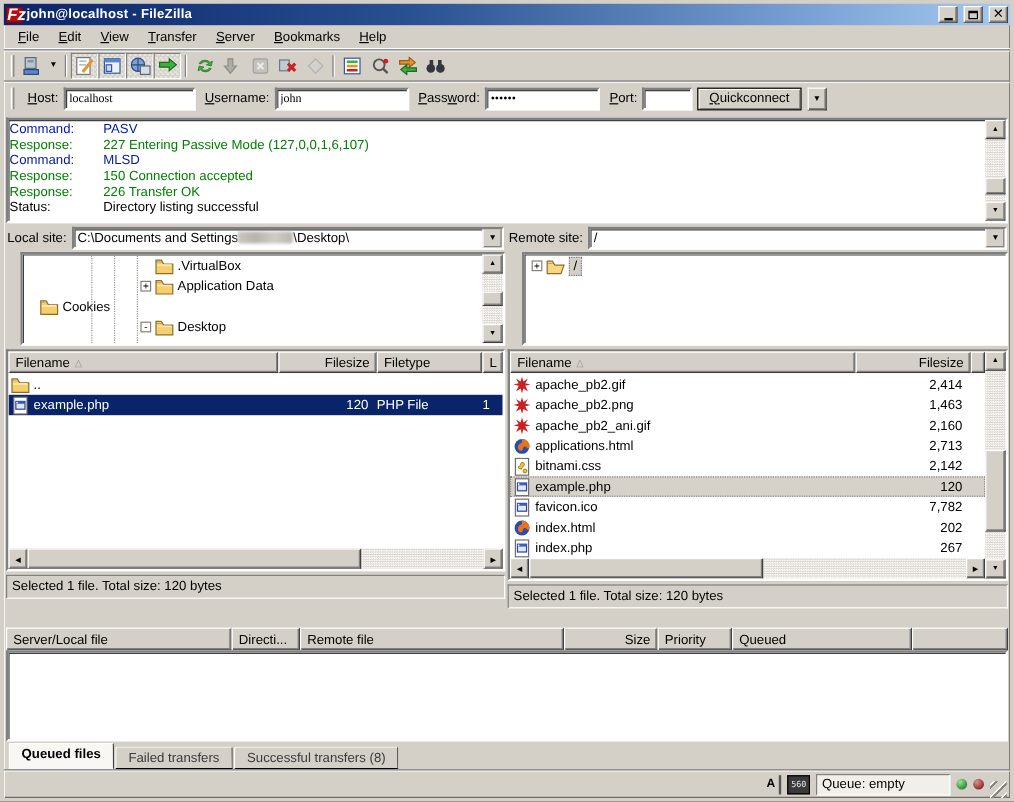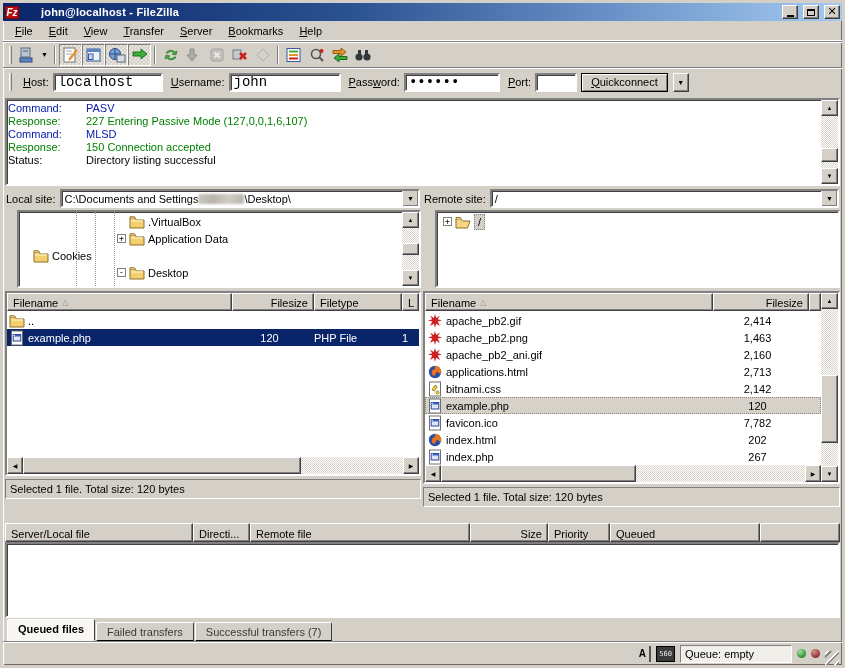--- a/index.html
+++ b/index.html
@@ -11,22 +11,22 @@
     outline:1px solid #404040;
     box-shadow:inset 1px 1px 0 #fff, inset -1px -1px 0 #6e6b64;
     font-family:"Liberation Sans",sans-serif;font-size:11px;color:#000;
     display:flex;flex-direction:column;overflow:hidden;
   }
   
   .titlebar{height:18px;flex:0 0 18px;display:flex;align-items:center;
     background:linear-gradient(90deg,#0a246a 0%,#29508f 40%,#6f97cc 75%,#a6caf0 100%);
     color:#fff;font-weight:bold;padding:0 2px;gap:3px;}
   .fz-icon{width:14px;height:13px;background:#b50d10;border:1px solid #7d0608;color:#fff;
-    font-size:10px;font-style:italic;font-weight:bold;line-height:11px;text-align:center;flex:0 0 14px;}
-  .title-text{flex:1;white-space:nowrap;overflow:hidden;letter-spacing:.2px;margin-left:19px;}
+    font-size:14px;font-style:italic;font-weight:bold;line-height:11px;text-align:center;flex:0 0 14px;}
+  .title-text{flex:1;white-space:nowrap;overflow:hidden;letter-spacing:.2px;}
   .tb-btn{width:16px;height:14px;background:#d4d0c8;border:1px solid;border-color:#fff #404040 #404040 #fff;
     box-shadow:inset -1px -1px 0 #808080;display:flex;align-items:center;justify-content:center;
     margin-left:2px;color:#000;font-size:9px;font-weight:bold;position:relative;}
   .glyph-min{width:7px;height:2px;background:#000;margin-top:7px;}
   .glyph-max{width:8px;height:7px;border:1px solid #000;border-top:2px solid #000;}
   .glyph-close{font-size:11px;line-height:10px;font-family:"DejaVu Sans",sans-serif;}
   
   .menubar{height:20px;flex:0 0 20px;display:flex;align-items:center;padding-left:4px;
     border-bottom:1px solid #fff;}
   .menu-item{display:inline-block;padding:3px 8px;}
@@ -42,21 +42,21 @@
     background:repeating-conic-gradient(#e8e5df 0% 25%, #d4d0c8 0% 50%) 0 0/4px 4px;}
   .tbtn.disabled{filter:grayscale(1) opacity(.55);}
   .drop-arrow{width:13px;height:22px;display:flex;align-items:center;justify-content:center;font-size:7px;}
   
   .quickbar{height:29px;flex:0 0 29px;display:flex;align-items:center;gap:4px;padding-left:3px;
     border-top:1px solid #808080;box-shadow:inset 0 1px 0 #fff;}
   .ql{margin-left:4px;}
   .ql::first-letter{text-decoration:underline;}
   .xfield{background:#fff;border:2px solid;border-color:#808080 #fff #fff #808080;
     box-shadow:inset 1px 1px 0 #404040;height:19px;display:flex;align-items:center;}
-  .xfield input{border:none;outline:none;font-family:Liberation Mono, monospace;font-size:14px;
+  .xfield input{border:none;outline:none;font-family:Liberation Serif, serif;font-size:10px;
     padding:0 3px;width:100%;height:13px;background:transparent;}
   .btn{background:#d4d0c8;border:1px solid #000;box-shadow:inset 1px 1px 0 #fff,inset -1px -1px 0 #808080;
     padding:2px 9px 3px;font-size:11px;}
   .btn::first-letter{text-decoration:underline;}
   .btn-drop{width:16px;height:19px;background:#d4d0c8;border:1px solid;border-color:#fff #404040 #404040 #fff;
     box-shadow:inset -1px -1px 0 #808080;display:flex;align-items:center;justify-content:center;font-size:7px;margin-left:1px;}
   
   .sunken{background:#fff;border:2px solid;border-color:#808080 #fff #fff #808080;box-shadow:inset 1px 1px 0 #404040;}
   
   .log{flex:0 0 88px;margin:2px 2px 0 2px;display:flex;overflow:hidden;}
@@ -105,21 +105,21 @@
   .list-col{flex:1;display:flex;flex-direction:column;overflow:hidden;background:#fff;}
   .list-header{height:18px;flex:0 0 18px;display:flex;background:#d4d0c8;}
   .hcell{background:#d4d0c8;border:1px solid;border-color:#fff #404040 #404040 #fff;
     box-shadow:inset -1px -1px 0 #808080;padding:2px 5px 0;display:flex;align-items:center;gap:4px;
     overflow:hidden;white-space:nowrap;}
   .hcell.right{justify-content:flex-end;}
   .sort{color:#9a968e;font-size:8px;line-height:8px;}
   .list-body{flex:1;background:#fff;overflow:hidden;padding-top:1px;}
   .frow{height:17px;display:flex;align-items:center;white-space:nowrap;}
   .frow .c-name{display:flex;align-items:center;overflow:hidden;padding-left:2px;gap:3px;}
-  .frow .num{text-align:center;padding-right:7px;}
+  .frow .num{text-align:right;padding-right:7px;}
   .sel-active{background:#0a246a;color:#fff;}
   .sel-inactive{background:#d6d2ca;outline:1px dotted #8a867e;outline-offset:-1px;}
   .pane-status{height:20px;flex:0 0 20px;margin-top:3px;background:#d4d0c8;
     border:1px solid;border-color:#808080 #fff #fff #808080;padding:3px 4px;white-space:nowrap;overflow:hidden;}
   
   .queue{flex:1;display:flex;flex-direction:column;margin-top:4px;padding:0 2px;}
   .queue-header{height:19px;flex:0 0 19px;display:flex;}
   .queue-body{flex:1;}
   .tabs{height:23px;flex:0 0 23px;display:flex;align-items:flex-end;padding-left:2px;background:#d4d0c8;}
   .tab{height:19px;background:#d4d0c8;border:1px solid;border-color:#fff #404040 #000 #fff;
@@ -323,20 +323,21 @@
         <span>▼</span>
       </span>
   </div>
 
   <div class="log sunken">
     <div class="log-lines">
       <div class="cmd"><span class="lbl">Command:</span><span>PASV</span></div>
       <div class="resp"><span class="lbl">Response:</span><span>227 Entering Passive Mode (127,0,0,1,6,107)</span></div>
       <div class="cmd"><span class="lbl">Command:</span><span>MLSD</span></div>
       <div class="resp"><span class="lbl">Response:</span><span>150 Connection accepted</span></div>
+      <div class="resp"><span class="lbl">Response:</span><span>226 Transfer OK</span></div>
       <div class="stat"><span class="lbl">Status:</span><span>Directory listing successful</span></div>
     </div>
     <div class="vsb">
       <span class="sbb" style="top:0">▲</span>
       <span class="sbt" style="top:48px;left:0;width:17px;height:14px"></span>
       <span class="sbb" style="bottom:0">▼</span>
     </div>
   </div>
 
   <div class="panes">
@@ -600,21 +601,21 @@
         </span>
       <span class="hcell" style="width:150px">
           <span>Queued</span>
         </span>
       <span class="hcell" style="flex:1"></span>
     </div>
     <div class="queue-body sunken"></div>
     <div class="tabs">
       <span class="tab active">Queued files</span>
       <span class="tab">Failed transfers</span>
-      <span class="tab">Successful transfers (7)</span>
+      <span class="tab">Successful transfers (8)</span>
     </div>
   </div>
 
   <div class="statusbar">
     <span class="ind ind-a">A</span>
     <span class="ind ind-spd">560</span>
     <span class="queue-box">Queue: empty</span>
     <span class="dot green"></span>
     <span class="dot red"></span>
     <span class="grip-corner"></span>

